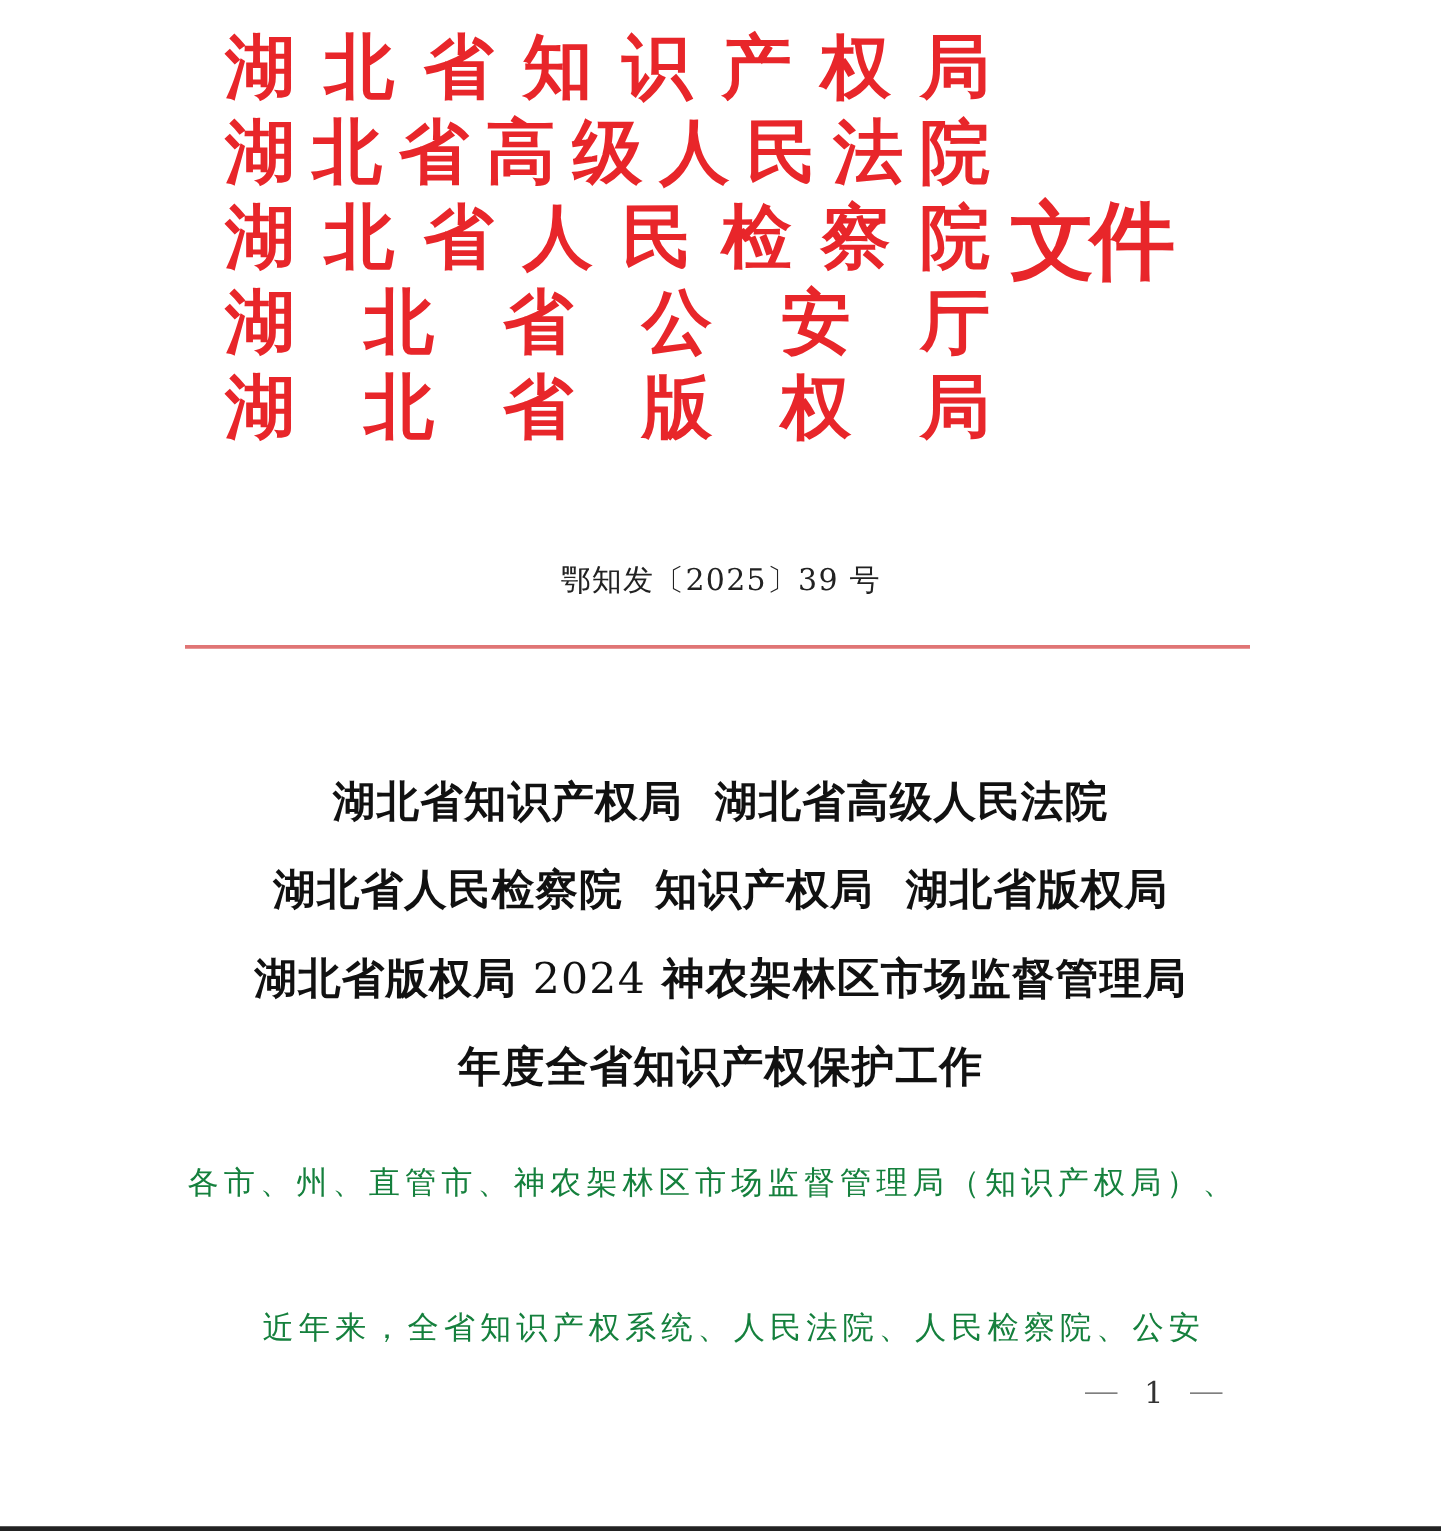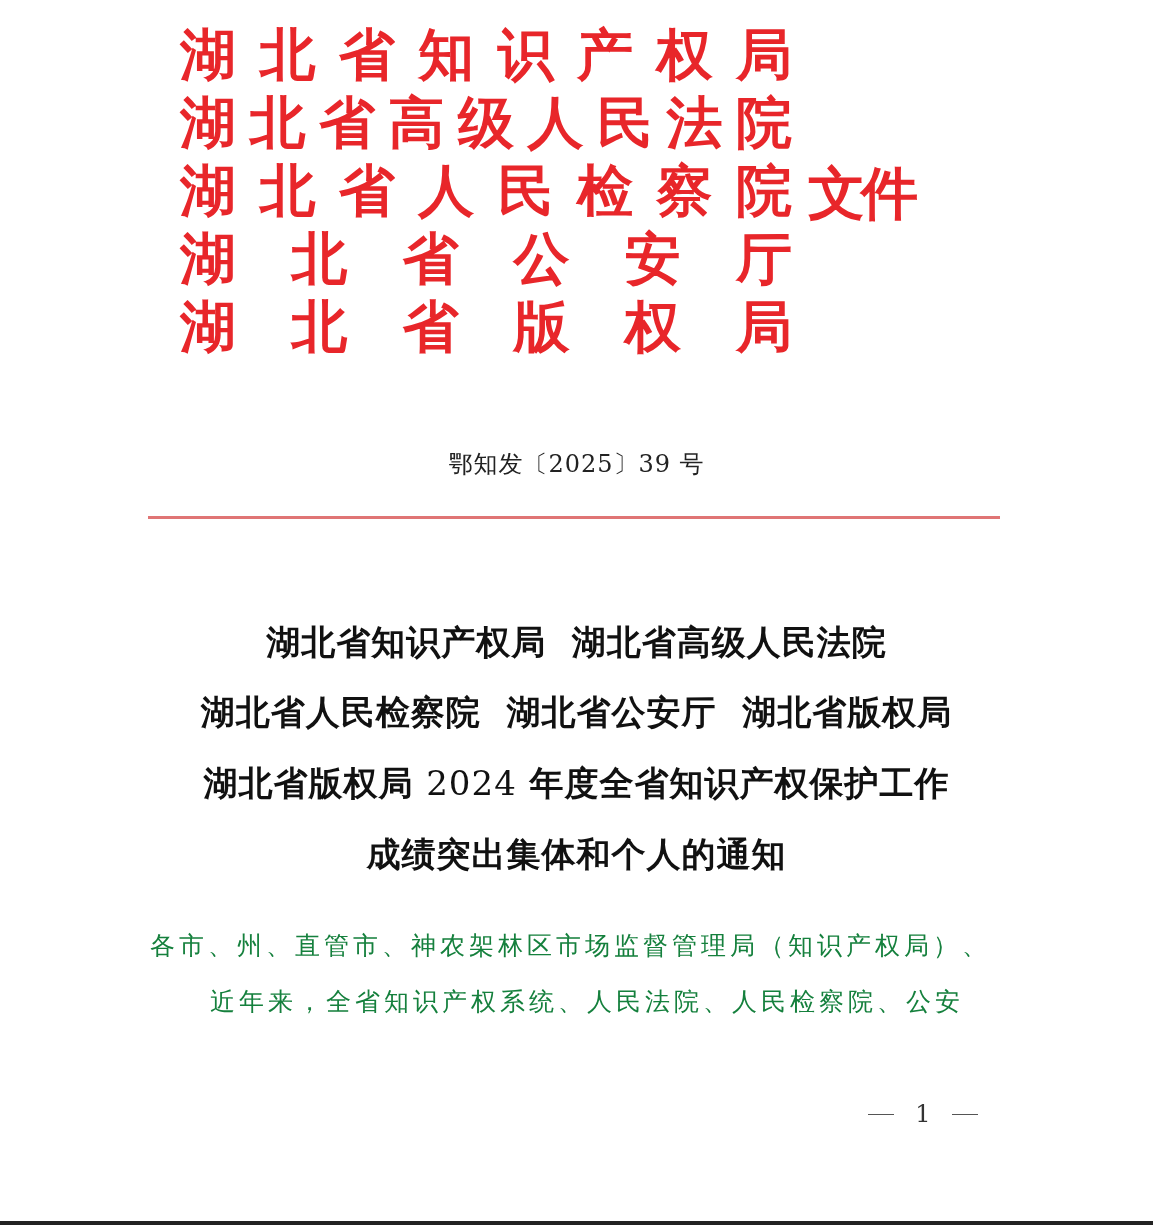--- a/index.html
+++ b/index.html
@@ -51,21 +51,21 @@
       line-height: 68px;
     }
     .issuer-line span { display: inline-block; }
     .wenjian {
       position: absolute;
       left: 628px;
       top: 118px;
       color: #e8262a;
       font-family: "DejaVu Serif", "Liberation Serif", serif;
       font-weight: bold;
-      font-size: 57px;
+      font-size: 68px;
       line-height: 110px;
       letter-spacing: -4px;
     }
     .doc-number {
       position: absolute;
       left: 0;
       width: 1153px;
       top: 446px;
       text-align: center;
       color: #222222;
@@ -192,27 +192,27 @@
     </div>
     <div class="wenjian">文件</div>
   </div>
 
   <div class="doc-number">鄂知发〔2025〕39 号</div>
 
   <div class="red-rule"></div>
 
   <div class="title-block">
     <div class="title-line" style="top:0px;">湖北省知识产权局  湖北省高级人民法院</div>
-    <div class="title-line" style="top:70px;">湖北省人民检察院  湖北省公安厅  湖北省版权局</div>
-    <div class="title-line" style="top:141px;"><span>湖北省版权局 </span><span class="num">2024</span><span> 年度全省知识产权保护工作</span></div>
-    <div class="title-line" style="top:212px;">成绩突出集体和个人的通知</div>
+    <div class="title-line" style="top:70px;">湖北省人民检察院  知识产权局  湖北省版权局</div>
+    <div class="title-line" style="top:141px;"><span>湖北省版权局 </span><span class="num">2024</span><span> 神农架林区市场监督管理局</span></div>
+    <div class="title-line" style="top:212px;">年度全省知识产权保护工作</div>
   </div>
 
   <div class="body-line" style="left:150px; top:928px;">各市、州、直管市、神农架林区市场监督管理局（知识产权局）、</div>
-  <div class="body-line" style="left:210px; top:984px;">近年来，全省知识产权系统、人民法院、人民检察院、公安</div>
+  <div class="body-line" style="left:210px; top:1044px;">近年来，全省知识产权系统、人民法院、人民检察院、公安</div>
 
   <div class="page-number">
     <span class="dash"></span>
     <span>1</span>
     <span class="dash"></span>
   </div>
 </div>
 
 <div class="bottom-edge"></div>
 

